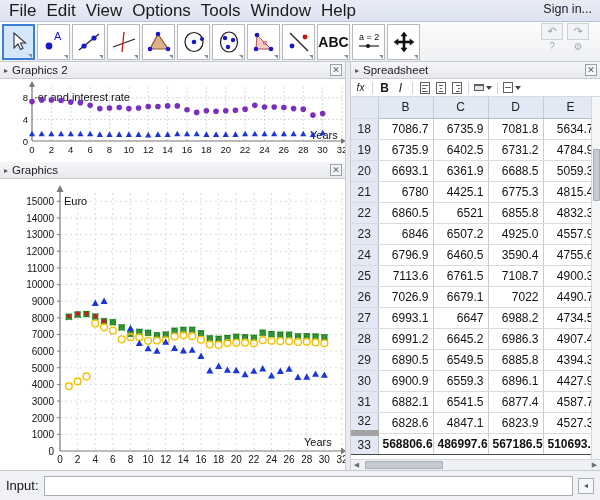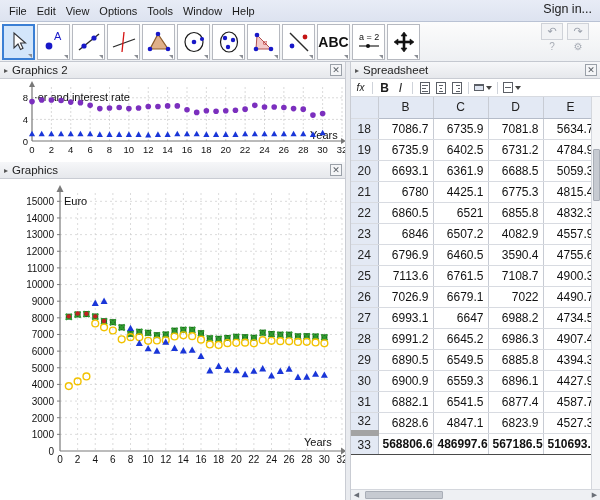--- a/index.html
+++ b/index.html
@@ -15,21 +15,21 @@
 
   
   .menubar {
     height:22px; flex:0 0 22px;
     background:linear-gradient(#e8ecf6,#dde3f0);
     border-bottom:1px solid #b9c2d4;
     display:flex; align-items:center; padding:0 4px;
     position:relative;
   }
   .menubar .mi {
-    padding:2px 5px; font-size:11px; color:#1a1a1a; white-space:nowrap; cursor:default;
+    padding:2px 5px; font-size:17px; color:#1a1a1a; white-space:nowrap; cursor:default;
   }
   .signin {
     position:absolute; right:8px; top:2px; font-size:12.5px; color:#1a1a1a; cursor:pointer;margin-left:12px;
   }
 
   
   .toolbar {
     height:40px; flex:0 0 40px;
     background:linear-gradient(#fcfcfc,#eef0f3);
     border-bottom:1px solid #c4c8d0;
@@ -740,21 +740,21 @@
                 <th class="rowh">22</th>
                 <td>6860.5</td>
                 <td>6521</td>
                 <td>6855.8</td>
                 <td>4832.3</td>
               </tr>
               <tr>
                 <th class="rowh">23</th>
                 <td>6846</td>
                 <td>6507.2</td>
-                <td>4082.9</td>
+                <td>4925.0</td>
                 <td>4557.9</td>
               </tr>
               <tr>
                 <th class="rowh">24</th>
                 <td>6796.9</td>
                 <td>6460.5</td>
                 <td>3590.4</td>
                 <td>4755.6</td>
               </tr>
               <tr>
@@ -829,14 +829,19 @@
       </div>
 
       <div class="hscrollwrap">
         <span class="harrow" style="left:1px;">◀</span>
         <div class="hthumb" style="left:14px;width:78px;"></div>
         <span class="harrow" style="right:1px;">▶</span>
       </div>
     </div>
   </div>
 
+  <div class="inputbar">
+    <span class="lbl">Input:</span>
+    <input type="text" placeholder="" style="">
+    <span class="inbtn">◂</span>
+  </div>
 
 </div>
 
 </body></html>

